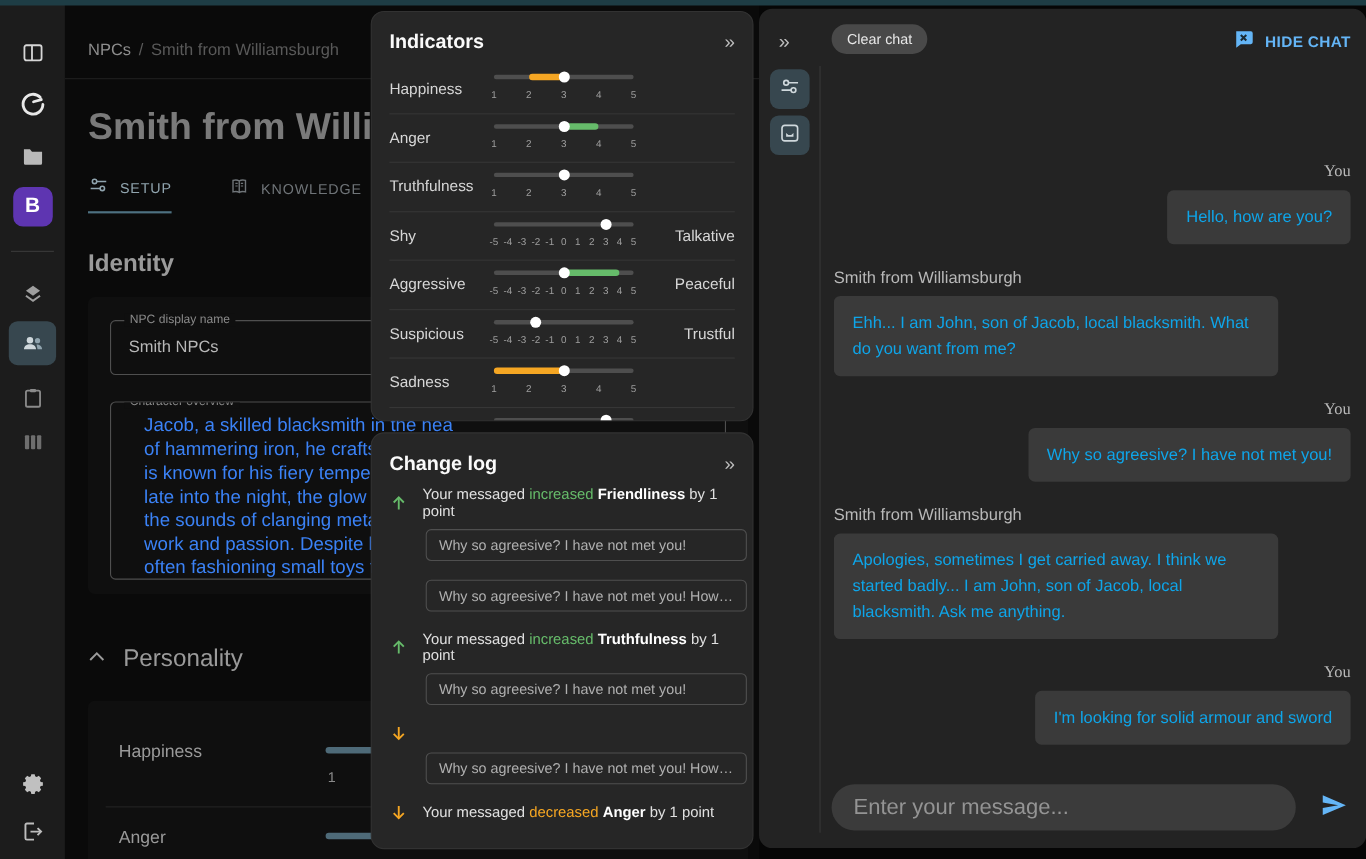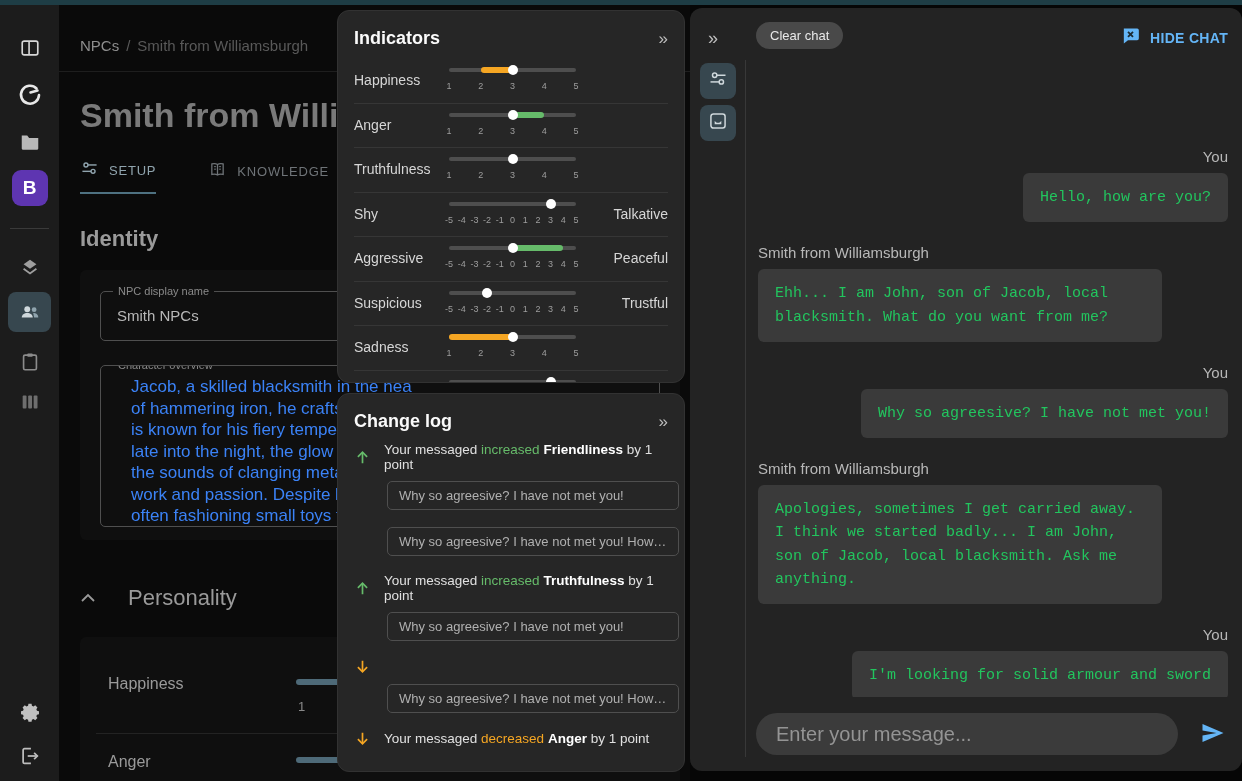--- a/index.html
+++ b/index.html
@@ -37,21 +37,21 @@
   .card { position:absolute; background:#0f0f0f; border-radius:6px; }
   #identity-card { left:21px; top:270px; width:600px; height:270px; }
   .field { position:absolute; border:1px solid #4f4f4f; border-radius:5px; }
   .field-label { position:absolute; top:-7px; left:12px; background:#0f0f0f; padding:0 5px;
                  font-size:11px; color:#8a8a8a; }
   #name-field { left:20px; top:21px; width:560px; height:50px; }
   #name-value { position:absolute; left:16px; top:15px; font-size:15px; color:#b8b8b8; }
   #overview-field { left:20px; top:95px; width:560px; height:162px; overflow:hidden; }
   #overview-text { position:absolute; left:16px; top:10px; font-size:17px; line-height:21.5px;
                    color:#3b82f6; white-space:nowrap;margin-left:14px; }
-  #personality-row { position:absolute; left:21px; top:585px; display:flex; align-items:center; gap:32px; }
+  #personality-row { position:absolute; left:21px; top:585px; display:flex; align-items:center; gap:16px; }
   #personality-card { left:21px; top:637px; width:600px; height:150px; }
   .trait-label { position:absolute; left:28px; font-size:16px; color:#9a9a9a; }
   .trait-slider { position:absolute; left:216px; width:300px; height:6px; border-radius:3px; background:#4e6a78; }
   .trait-value { position:absolute; left:218px; font-size:13px; color:#8a8a8a; }
   .trait-divider { position:absolute; left:16px; width:568px; height:1px; background:#232323; }
 
   
   .panel { position:absolute; background:#262626; border:1px solid #323232; border-radius:12px;
            z-index:30; overflow:hidden; }
   #indicators-panel { left:337px; top:10px; width:348px; height:373px; }
@@ -87,23 +87,23 @@
               background:#37474f; display:flex; align-items:center; justify-content:center; }
   #chat-vdivider { position:absolute; left:55px; top:52px; bottom:14px; width:1px; background:#383838; }
   #clear-chat { position:absolute; left:66px; top:14px; height:27px; padding:0 14px; border-radius:14px;
                 background:#494949; color:#e8e8e8; font-size:13px; display:flex; align-items:center; }
   #hide-chat { position:absolute; right:14px; top:18px; display:flex; align-items:center; gap:9px;
                color:#64b5f6; font-size:14px; font-weight:bold; letter-spacing:.3px; }
   #messages { position:absolute; left:68px; right:14px; top:48px; bottom:74px; overflow:hidden;
               padding-top:92px; }
   .msg { margin-bottom:22px; }
   .msg-author { font-size:15px; color:#b8b8b8; margin-bottom:8px; }
-  .msg.right .msg-author { text-align:right; }
+  .msg.right .msg-author { text-align:right;font-family:Liberation Serif, serif; }
   .bubble { background:#3a3a3a; border-radius:6px; padding:13px 17px; font-size:15px;
-            line-height:1.55; color:#22c55e; max-width:404px; width:fit-content;font-family:Liberation Mono, monospace; }
+            line-height:1.55; color:#0ea5e9; max-width:404px; width:fit-content; }
   .msg.right .bubble { margin-left:auto; }
   #chat-input-row { position:absolute; left:66px; right:64px; bottom:16px; height:42px; }
   #chat-input { width:100%; height:42px; border-radius:21px; background:#3b3b3b; border:none;
                 outline:none; padding:0 20px; font-size:20px; color:#ddd;
                 font-family:"Liberation Sans", sans-serif; }
   #chat-input::placeholder { color:#949494; }
   #send-btn { position:absolute; right:16px; bottom:22px; }
 </style>
 </head>
 <body>

